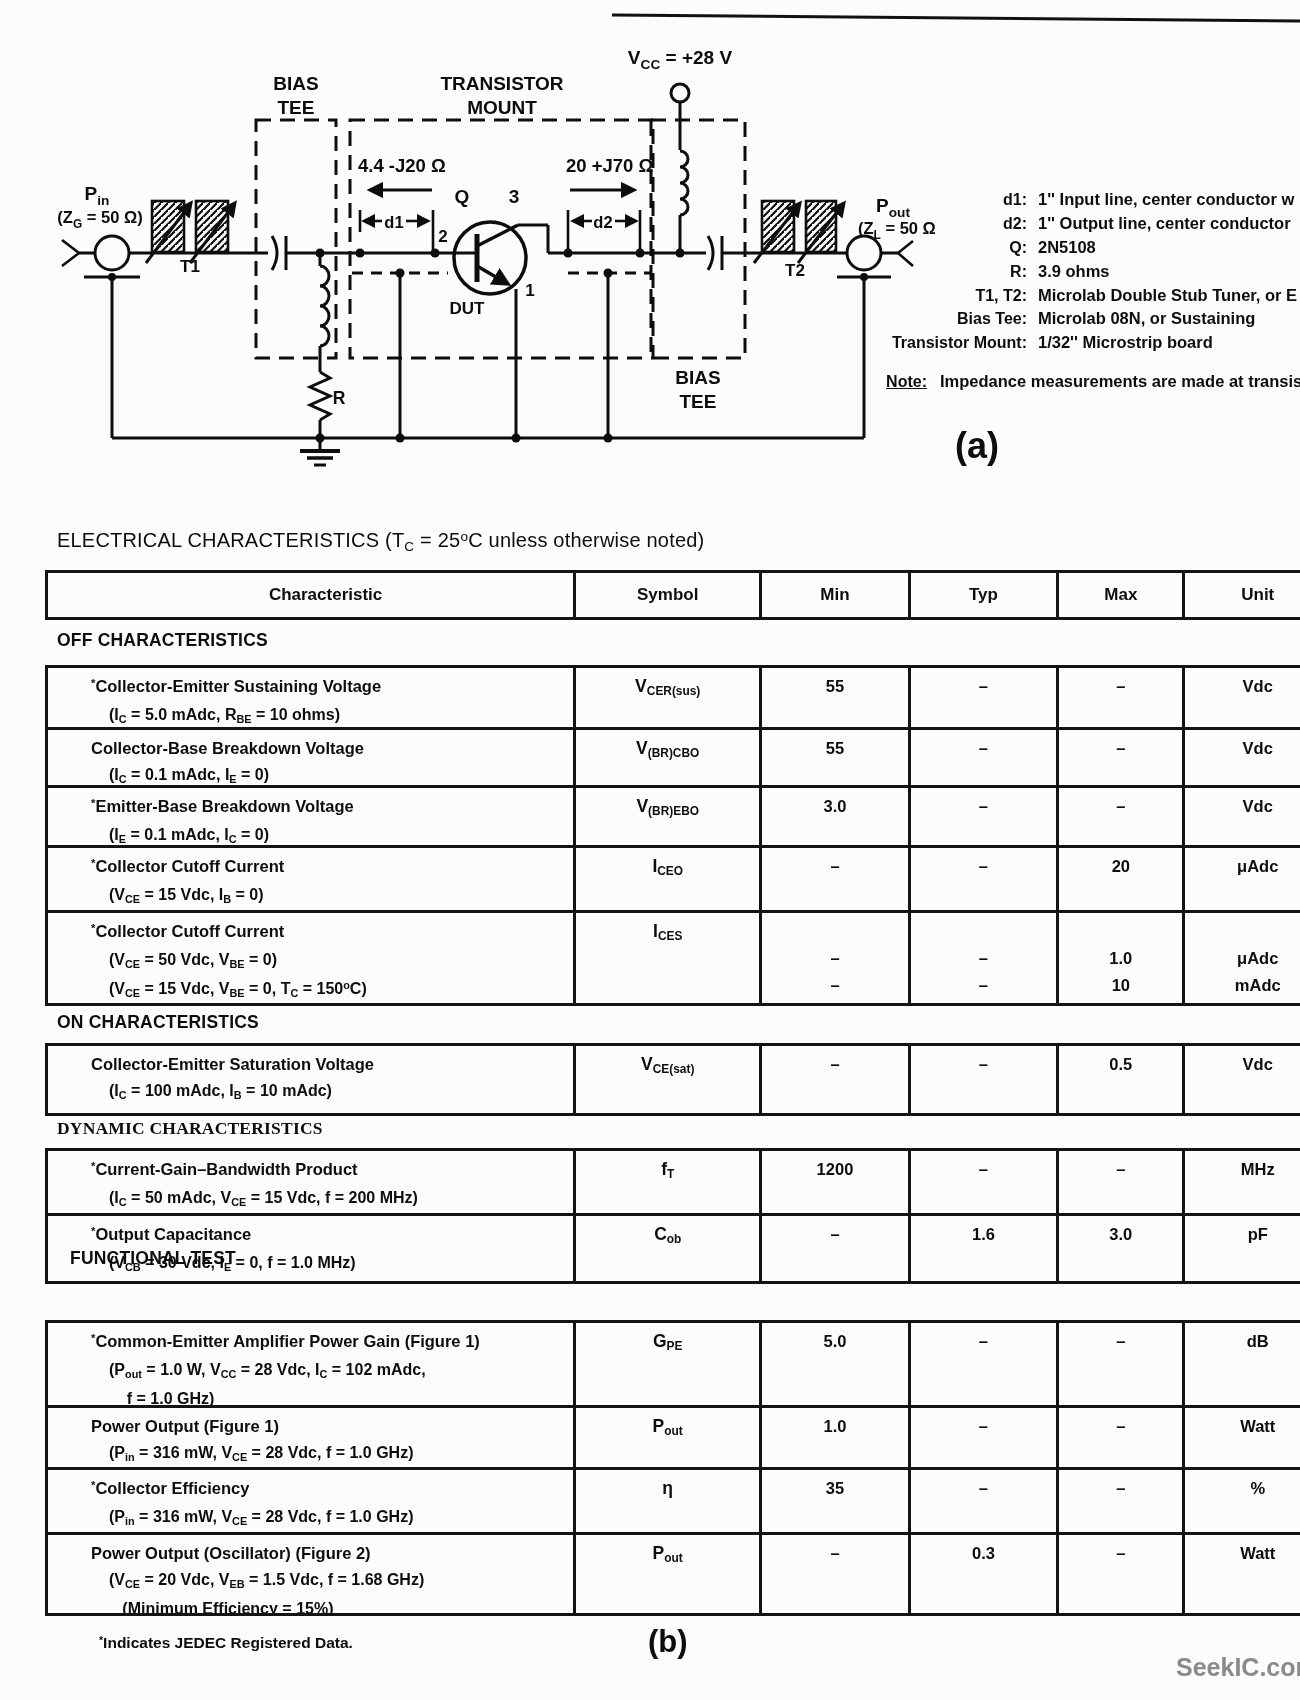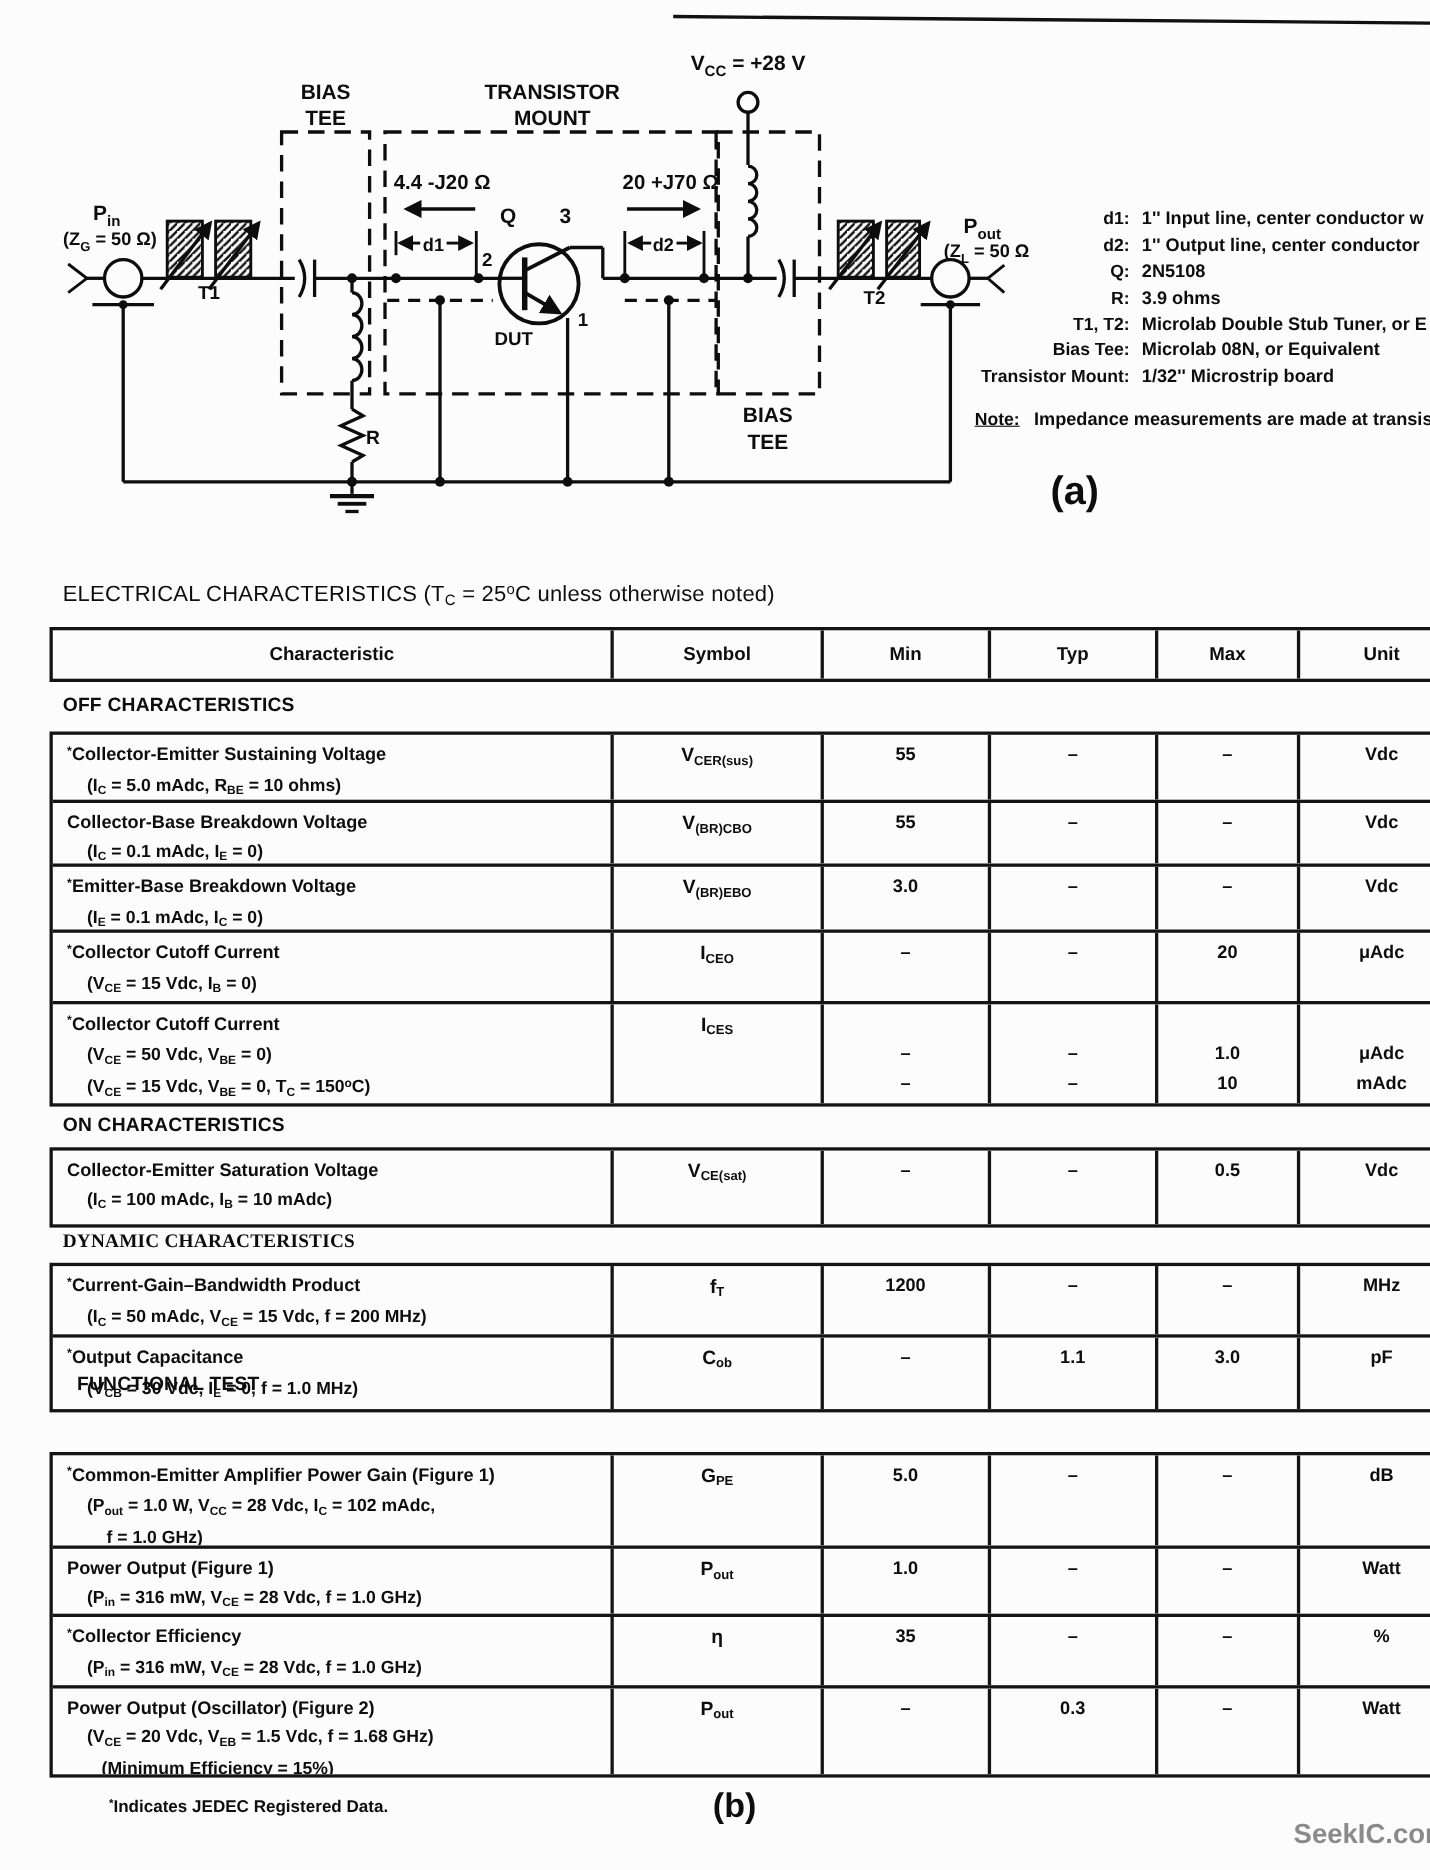--- a/index.html
+++ b/index.html
@@ -22,21 +22,21 @@
 
   .title{position:absolute;left:57px;top:529px;font-size:20px;font-weight:normal;letter-spacing:.2px;}
 
   .sec-heading{position:absolute;left:57px;font-size:17.5px;font-weight:bold;letter-spacing:.2px;}
 
   .tblock{position:absolute;left:45px;width:1288px;border:3px solid #141414;background:#fcfcfc;}
   .trow{display:flex;border-bottom:3px solid #141414;overflow:hidden;}
   .trow.last{border-bottom:none;}
   .cell{border-right:3px solid #141414;overflow:hidden;padding-top:5px;height:100%;}
   .cell.c5{border-right:none;}
-  .c0{width:517px;} .c1{width:193px;} .c2{width:154px;} .c3{width:154px;} .c4{width:131px;} .c5{width:150px;}
+  .c0{width:517px;margin-left:30px;} .c1{width:193px;} .c2{width:154px;} .c3{width:154px;} .c4{width:131px;} .c5{width:150px;}
   .cname{font-weight:bold;font-size:16.5px;line-height:26px;padding-left:13px;white-space:pre;}
   .ccond{font-weight:bold;font-size:16px;line-height:27px;padding-left:31px;white-space:pre;}
   .val{text-align:center;font-weight:bold;font-size:16.5px;}
   .val .vline{line-height:27px;}
   .val.symbol .vline{font-size:17.5px;}
   .hcell{display:flex;align-items:center;justify-content:center;font-size:17px;font-weight:bold;padding-top:0;}
 
   .footnote{position:absolute;left:76px;top:1634px;font-size:15.5px;font-weight:bold;margin-left:23px;}
   .fig-b{position:absolute;left:648px;top:1624px;font-size:31px;font-weight:bold;}
   .watermark{position:absolute;left:1176px;top:1653px;font-size:25px;font-weight:bold;color:#8a8a8a;}
@@ -215,21 +215,21 @@
   <text x="858" y="234" font-size="16.5"><tspan dy="0">(Z</tspan><tspan font-size="72%" dy="5">L</tspan><tspan dy="-5"> = 50 Ω</tspan></text>
   <text x="977" y="458" font-size="36" text-anchor="middle">(a)</text>
 </svg>
 
 <div id="notes-area">
     <div class="notes-row" style="top: 190px;"><span class="lab">d1:</span><span class="val">1'' Input line, center conductor w</span></div>
     <div class="notes-row" style="top: 214px;"><span class="lab">d2:</span><span class="val">1'' Output line, center conductor</span></div>
     <div class="notes-row" style="top: 238px;"><span class="lab">Q:</span><span class="val">2N5108</span></div>
     <div class="notes-row" style="top: 262px;"><span class="lab">R:</span><span class="val">3.9 ohms</span></div>
     <div class="notes-row" style="top: 286px;"><span class="lab">T1, T2:</span><span class="val">Microlab Double Stub Tuner, or E</span></div>
-    <div class="notes-row" style="top: 309px;"><span class="lab">Bias Tee:</span><span class="val">Microlab 08N, or Equivalent</span></div>
+    <div class="notes-row" style="top: 309px;"><span class="lab">Bias Tee:</span><span class="val">Microlab 08N, or Sustaining</span></div>
     <div class="notes-row" style="top: 333px;"><span class="lab">Transistor Mount:</span><span class="val">1/32'' Microstrip board</span></div>
     <div class="notes-row noteline" style="top: 372px;"><span class="lab">Note:</span><span class="val">Impedance measurements are made at transist</span></div>
   </div>
 
 <div class="title">ELECTRICAL CHARACTERISTICS (T<sub>C</sub> = 25<sup>o</sup>C unless otherwise noted)</div>
 <div id="table-area">
     <div class="tblock" style="top: 570px;">
       <div class="trow last" style="height: 44px;">
         <div class="cell hcell c0">Characteristic</div>
         <div class="cell hcell c1">Symbol</div>
@@ -408,21 +408,21 @@
           <div class="cname"><sup>*</sup>Output Capacitance</div>
           <div class="ccond">(V<sub>CB</sub> = 30 Vdc, I<sub>E</sub> = 0, f = 1.0 MHz)</div>
         </div>
         <div class="cell val c1 symbol">
           <div class="vline">C<sub>ob</sub></div>
         </div>
         <div class="cell val c2">
           <div class="vline">–</div>
         </div>
         <div class="cell val c3">
-          <div class="vline">1.1</div>
+          <div class="vline">1.6</div>
         </div>
         <div class="cell val c4">
           <div class="vline">3.0</div>
         </div>
         <div class="cell val c5">
           <div class="vline">pF</div>
         </div>
       </div>
     </div>
     <div class="sec-heading" style="top: 1248px; margin-left: 13px;">FUNCTIONAL TEST</div>

